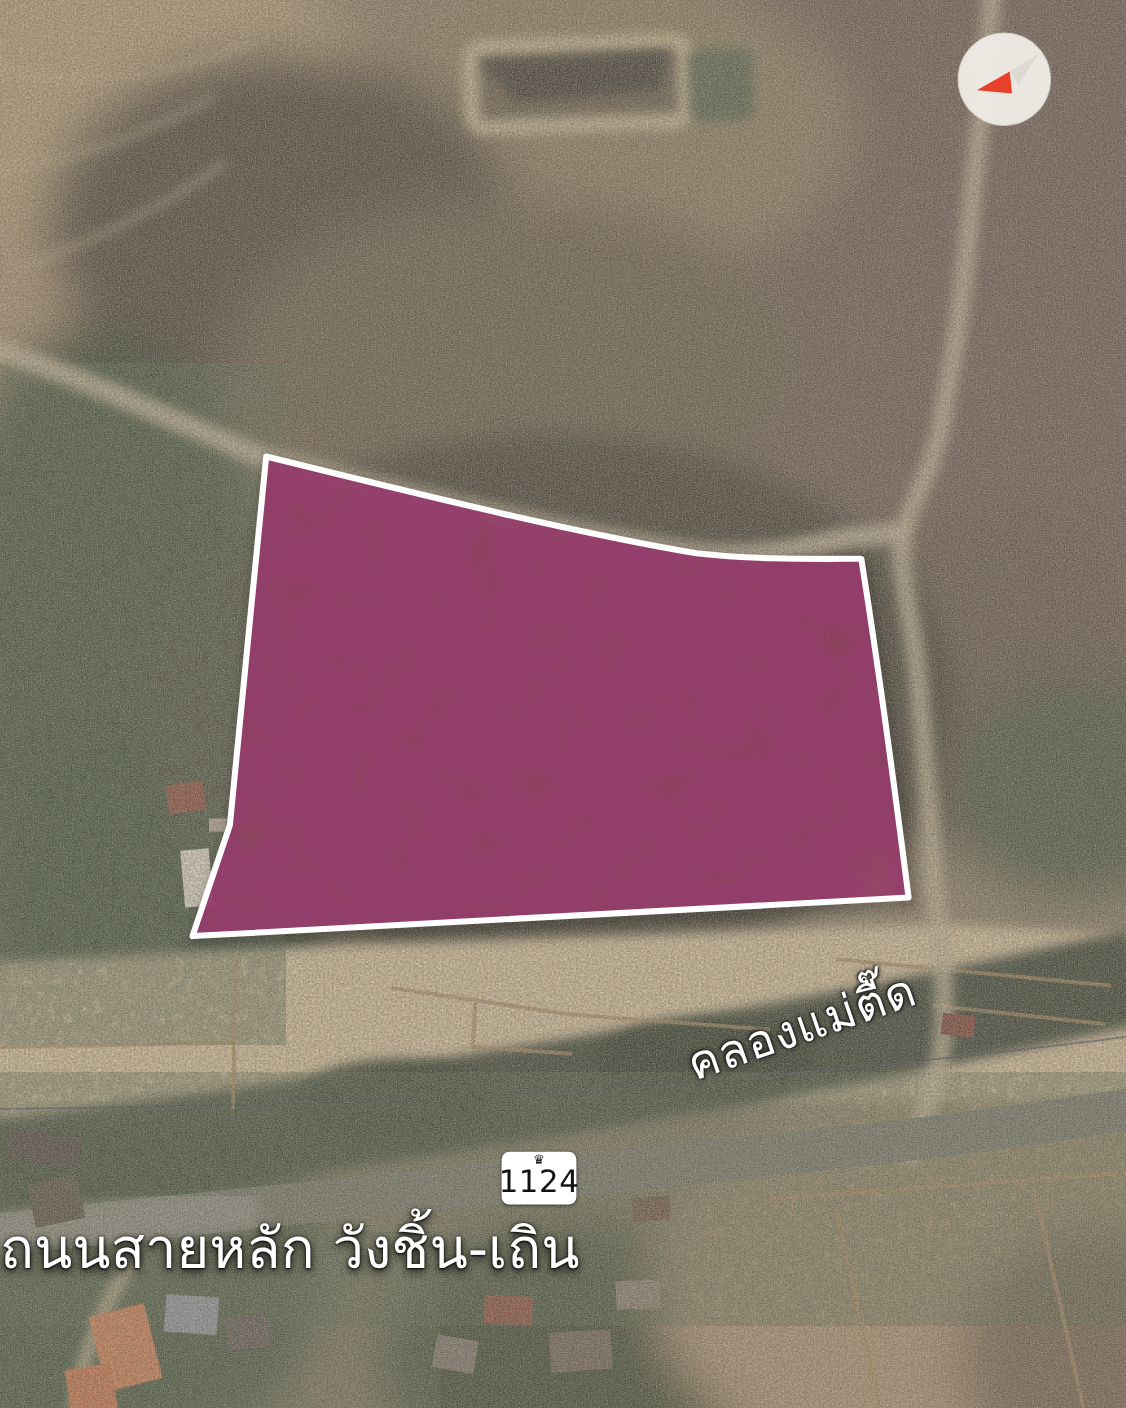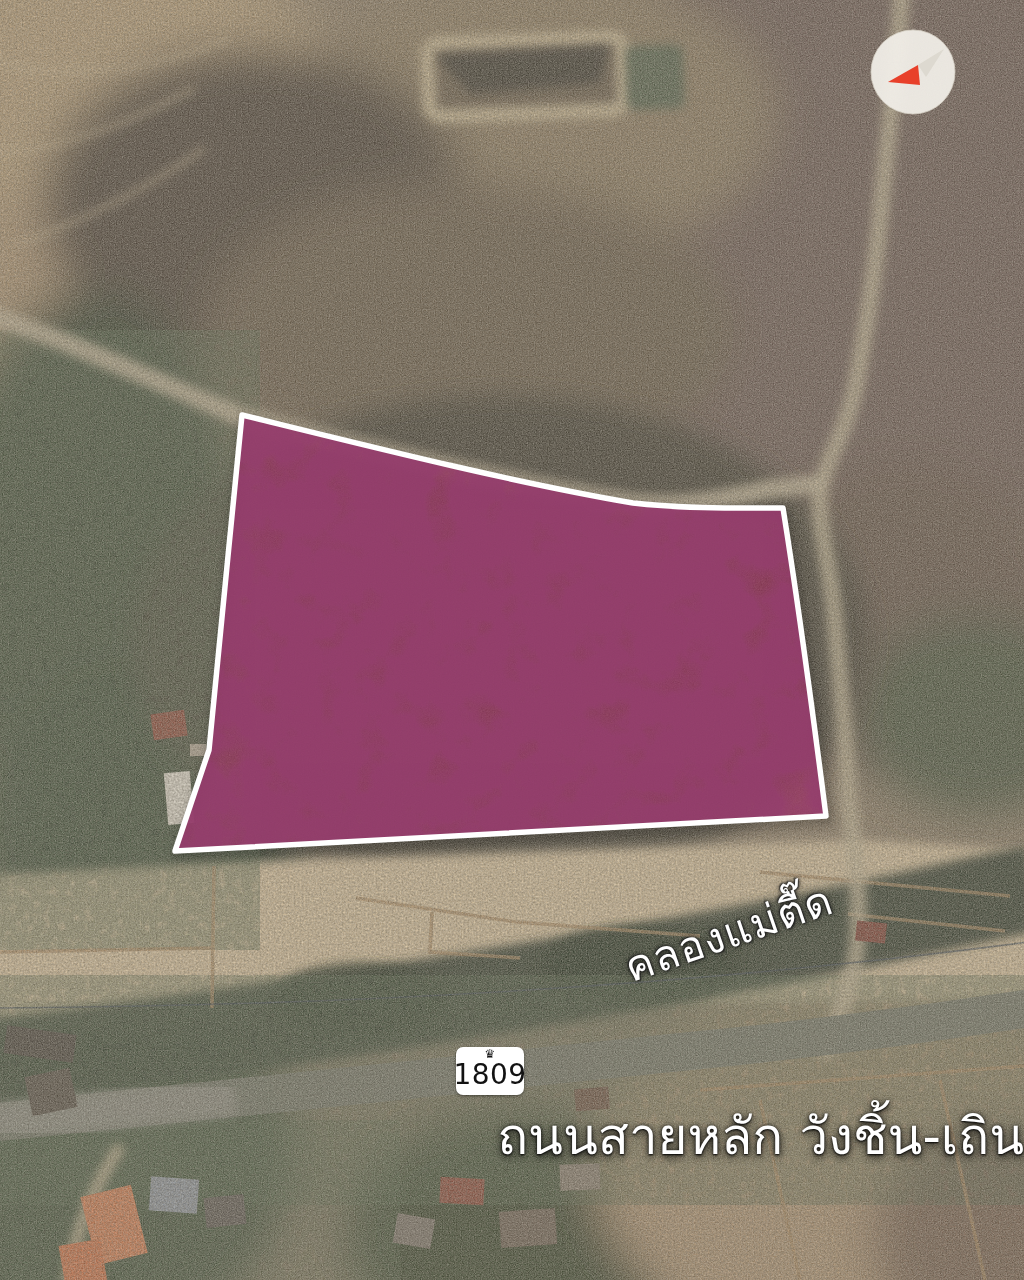--- a/index.html
+++ b/index.html
@@ -13,21 +13,21 @@
   .overlay{position:absolute;pointer-events:none;}
   .canal-label{
     left:584px;top:894px;width:290px;height:80px;
     transform:rotate(-19deg);
     color:#fff;font-size:42px;text-align:center;line-height:80px;
     letter-spacing:1px;
     text-shadow:-1px -1px 2px rgba(30,30,30,.95),1px 1px 2px rgba(30,30,30,.95),0 0 7px rgba(0,0,0,.65);
     white-space:nowrap;
   }
   .road-label{
-    left:0;top:1100px;width:1024px;text-align:right;
+    left:0;top:1100px;width:1024px;text-align:left;
     color:#fff;font-size:51px;line-height:74px;white-space:nowrap;
     text-shadow:0 3px 9px rgba(0,0,0,.85),0 1px 2px rgba(0,0,0,.9),0 0 4px rgba(0,0,0,.55);
   }
   .route-shield{
     position:absolute;left:456px;top:1047px;width:68px;height:48px;
     background:#ffffff;border-radius:7px;
     box-shadow:0 1px 3px rgba(0,0,0,.45);
     display:flex;flex-direction:column;align-items:center;justify-content:flex-start;
   }
   .route-shield .crown{font-size:12px;line-height:12px;margin-top:1px;color:#111;}
@@ -177,18 +177,18 @@
       <circle cx="43" cy="43" r="42" fill="none" stroke="#d8d3c8" stroke-width="1" opacity=".8"></circle>
       <polygon points="48,36 74,20 56,48" fill="#dcd8cf" opacity=".95"></polygon>
       <polygon points="18,53 48,36 50,56" fill="#e8402a"></polygon>
     </svg>
   </div>
 
   <div class="overlay canal-label">คลองแม่ตื๊ด</div>
 
   <div class="route-shield">
     <div class="crown">♛</div>
-    <div class="num">1809</div>
+    <div class="num">1124</div>
   </div>
 
   <div class="overlay road-label">ถนนสายหลัก วังชิ้น-เถิน</div>
 
 </div>
 
 </body></html>

